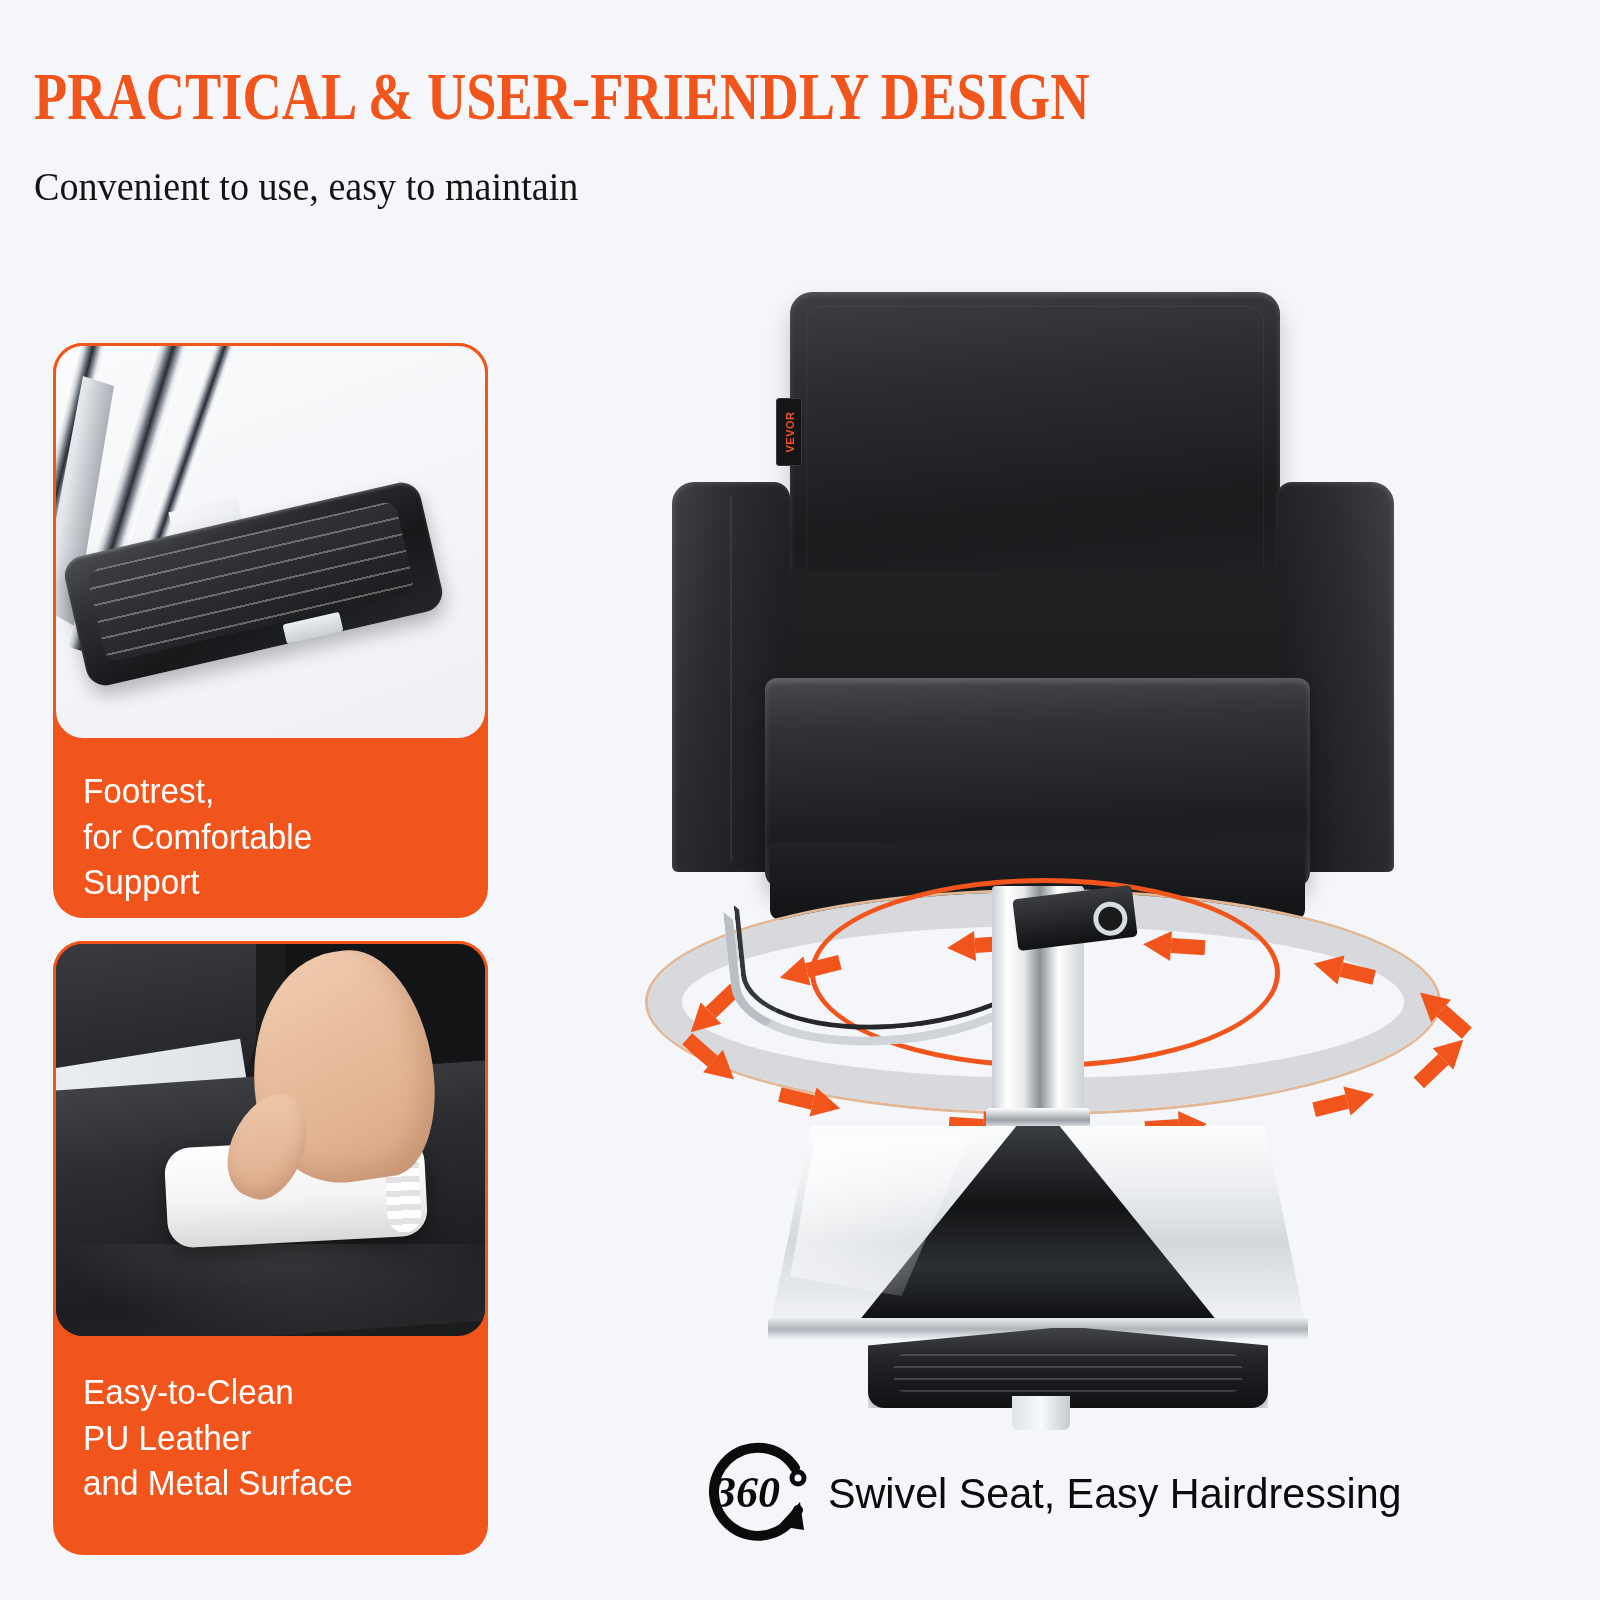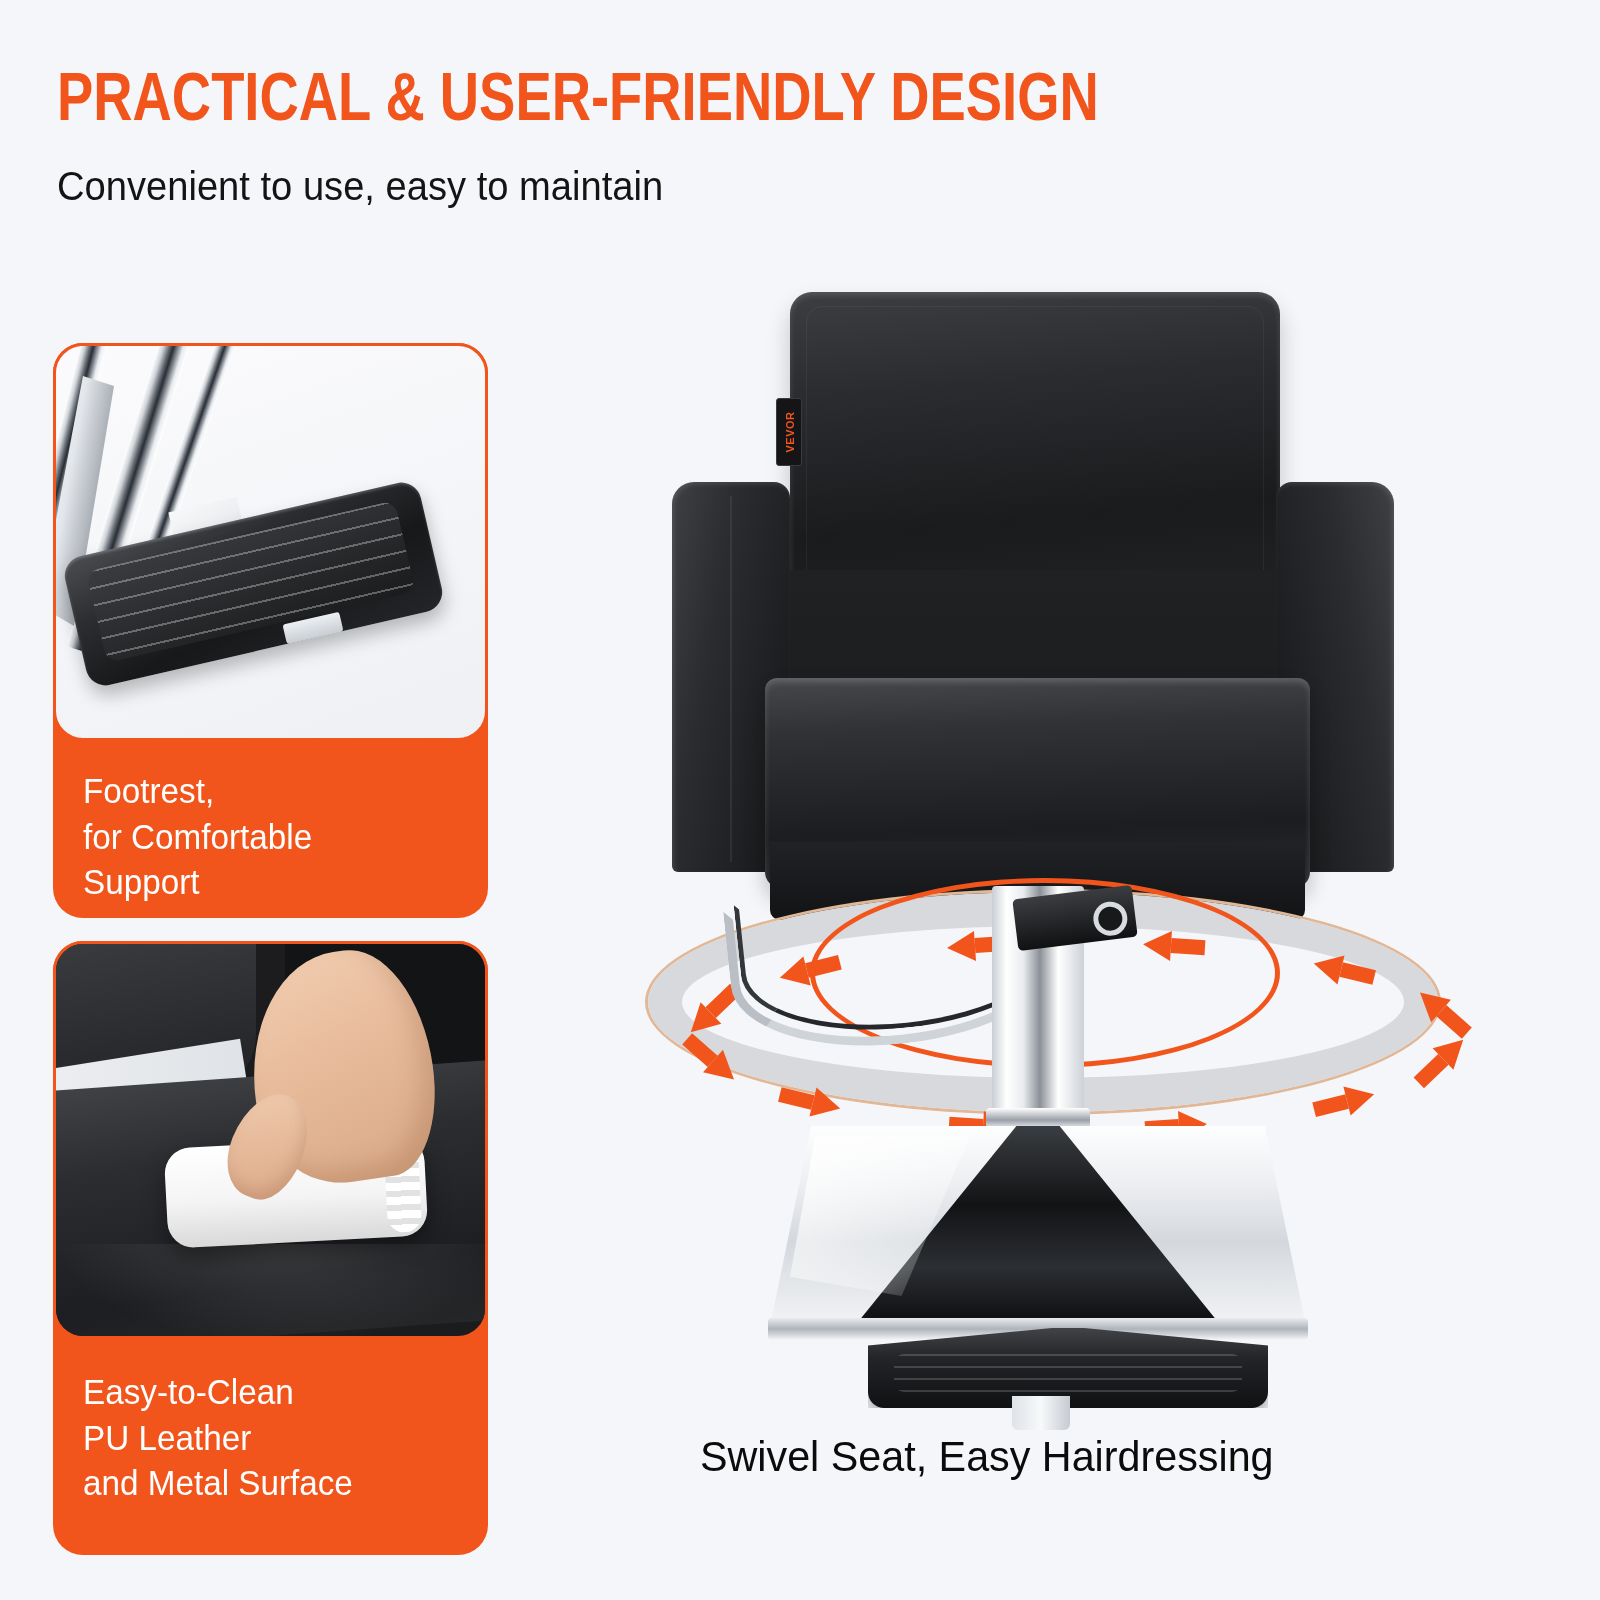--- a/index.html
+++ b/index.html
@@ -5,21 +5,21 @@
   * { margin:0; padding:0; box-sizing:border-box; }
   html,body { width:1600px; height:1600px; }
   body {
     background:#f5f6fa;
     font-family:"Liberation Sans", sans-serif;
     position:relative;
     overflow:hidden;
   }
 
   
-  #header { position:absolute; left:57px; top:62px; width:1500px; }
+  #header { position:absolute; left:34px; top:62px; width:1500px;font-family:Liberation Serif, serif; }
   #title {
     color:#f1551c;
     font-size:68px;
     line-height:1.0;
     font-weight:bold;
     letter-spacing:0px;
     transform:scaleX(0.80);
     transform-origin:left center;
     white-space:nowrap;
     font-stretch:condensed;
@@ -450,14 +450,22 @@
 
   <div id="base-plate"></div>
   <div id="base-cone"></div>
   <div id="base-shine"></div>
   <div id="base-edge"></div>
   <div id="bottom-pedal"></div>
   <div id="pedal-stem"></div>
 </div>
 
 <div id="badge-row">
+  <div id="badge-360">
+    <svg width="122" height="122" viewBox="0 0 122 122" aria-hidden="true">
+      <path d="M98 78 A44 44 0 1 1 95 36" fill="none" stroke="#0b0b0b" stroke-width="10" stroke-linecap="round"></path>
+      <path d="M78 94 L100 70 L104 98 Z" fill="#0b0b0b"></path>
+      <text x="14" y="75" font-family="Liberation Serif, serif" font-size="44" font-weight="bold" font-style="italic" fill="#0b0b0b">360</text>
+      <circle cx="98" cy="46" r="6" fill="none" stroke="#0b0b0b" stroke-width="5"></circle>
+    </svg>
+  </div>
   <div id="badge-text">Swivel Seat, Easy Hairdressing</div>
 </div>
 
 </body></html>

